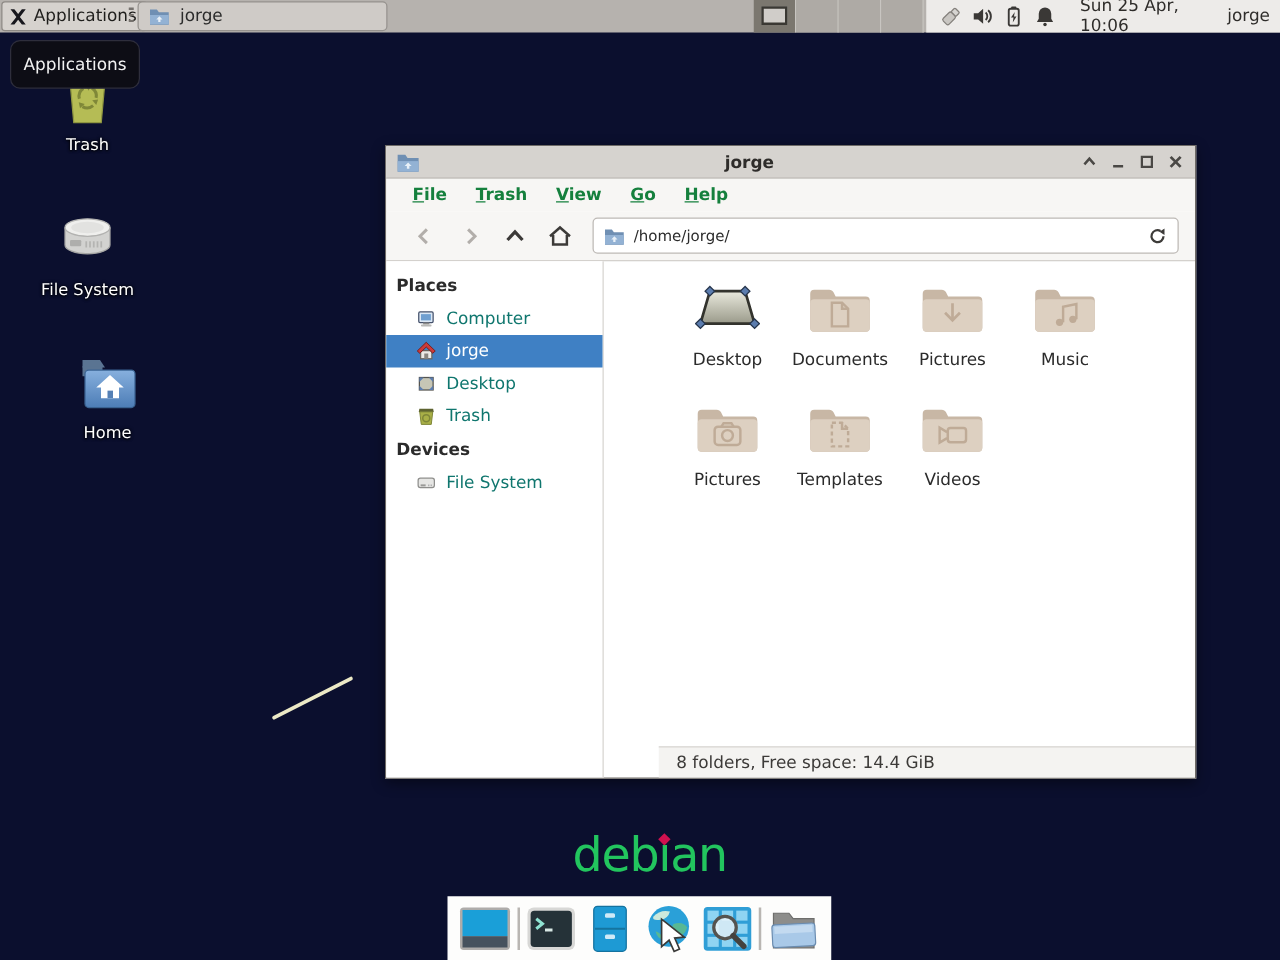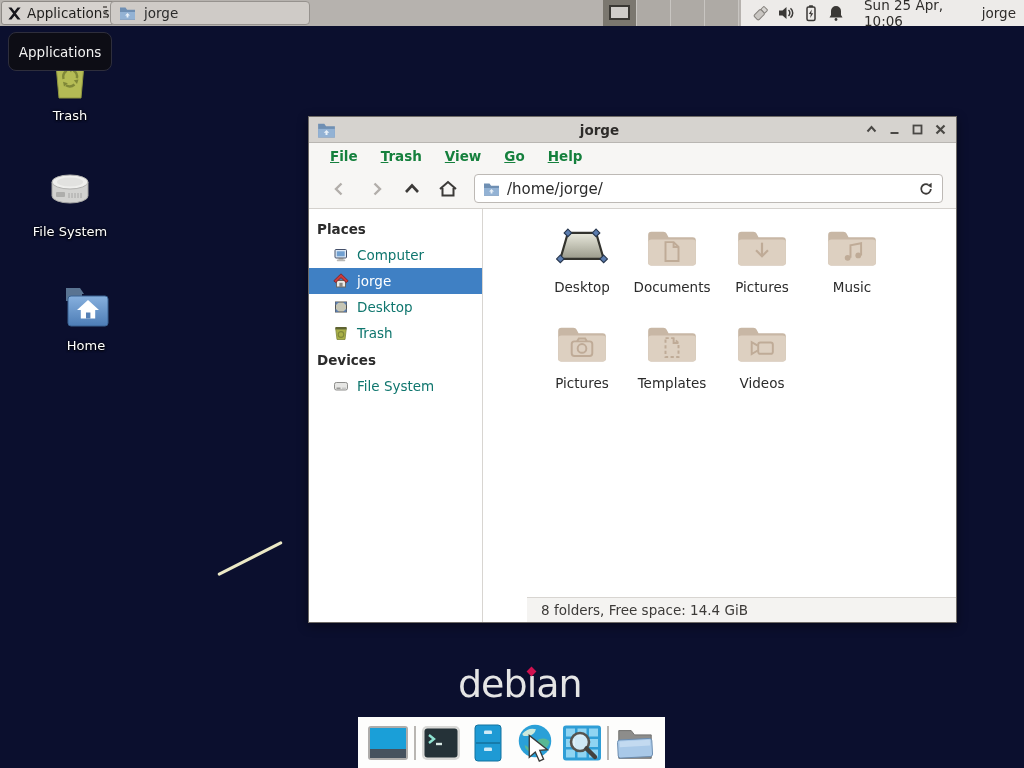--- a/index.html
+++ b/index.html
@@ -45,34 +45,34 @@
   .title { flex:1; text-align:center; font-weight:bold; color:#2e2c2a; }
   .win-controls { display:flex; gap:7px; }
   .win-btn { width:16px; height:16px; display:flex; align-items:center; justify-content:center; }
   .menubar { height:26px; background:#f7f6f4; display:flex; align-items:center; padding-left:14px; gap:9px; }
   .menu-item { display:inline-block; padding:3px 7px; color:#15803d;font-weight:bold; }
   .menu-item::first-letter { text-decoration:underline; }
   .toolbar { height:40px; background:#f7f6f4; border-bottom:1px solid #d4d1cd; display:flex; align-items:center; padding:0 13px; }
   .tool-btn { width:36px; height:30px; display:flex; align-items:center; justify-content:center; border-radius:3px; }
   .pathbar { flex:1; height:29px; margin-left:8px; background:#fff; border:1px solid #bdb9b5; border-radius:4px;
              display:flex; align-items:center; padding:0 8px; }
-  .pathbar input { flex:1; border:none; outline:none; background:transparent; font-family:inherit; font-size:15px; color:#2b2b2b; padding-left:7px; }
+  .pathbar input { flex:1; border:none; outline:none; background:transparent; font-family:inherit; font-size:12px; color:#2b2b2b; padding-left:7px; }
   .win-body { flex:1; display:flex; min-height:0;gap:44px; }
   .sidebar { width:174px; background:#fff; border-right:1px solid #d8d5d1; padding-top:6px; }
   .sb-header { font-weight:bold; padding:6px 8px 5px 8px; color:#2b2b2b; }
   .sb-item { height:26px; display:flex; align-items:center; gap:8px; padding-left:24px; color:#0f766e; }
   .sb-item.selected { background:#3f80c4; color:#fff; }
   .right-col { flex:1; display:flex; flex-direction:column; min-width:0; }
   .files { flex:1; padding:16px 0 0 10px; display:flex; flex-wrap:wrap; align-content:flex-start; }
   .file-item { width:90px; height:96px; display:flex; flex-direction:column; align-items:center; }
   .file-item .lbl { margin-top:7px; font-size:13.5px; color:#2b2b2b; }
   .statusbar { height:25px; background:#f4f3f1; border-top:1px solid #d8d5d1; display:flex; align-items:center; padding-left:14px; color:#3c3a38; }
 
   
-  .wordmark { position:absolute; left:458px; top:662px; font-size:38px; color:#e5e5e5; letter-spacing:-1px; z-index:2;text-align:center; }
+  .wordmark { position:absolute; left:458px; top:662px; font-size:38px; color:#22c55e; letter-spacing:-1px; z-index:2;text-align:center; }
   .i-wrap { position:relative; display:inline-block; }
   .i-wrap .dot { position:absolute; left:1px; top:6px; width:7px; height:7px; transform:rotate(45deg); }
 
   
   .dock { position:absolute; left:358px; bottom:0; width:307px; height:51px; background:#fdfdfc; z-index:5;
           display:flex; align-items:center; justify-content:space-evenly; padding:0 4px; }
   .dock-item { width:42px; height:42px; display:flex; align-items:center; justify-content:center; }
   .dock-sep { width:2px; height:34px; background:#b9b6b2; }
 </style>
 </head>

